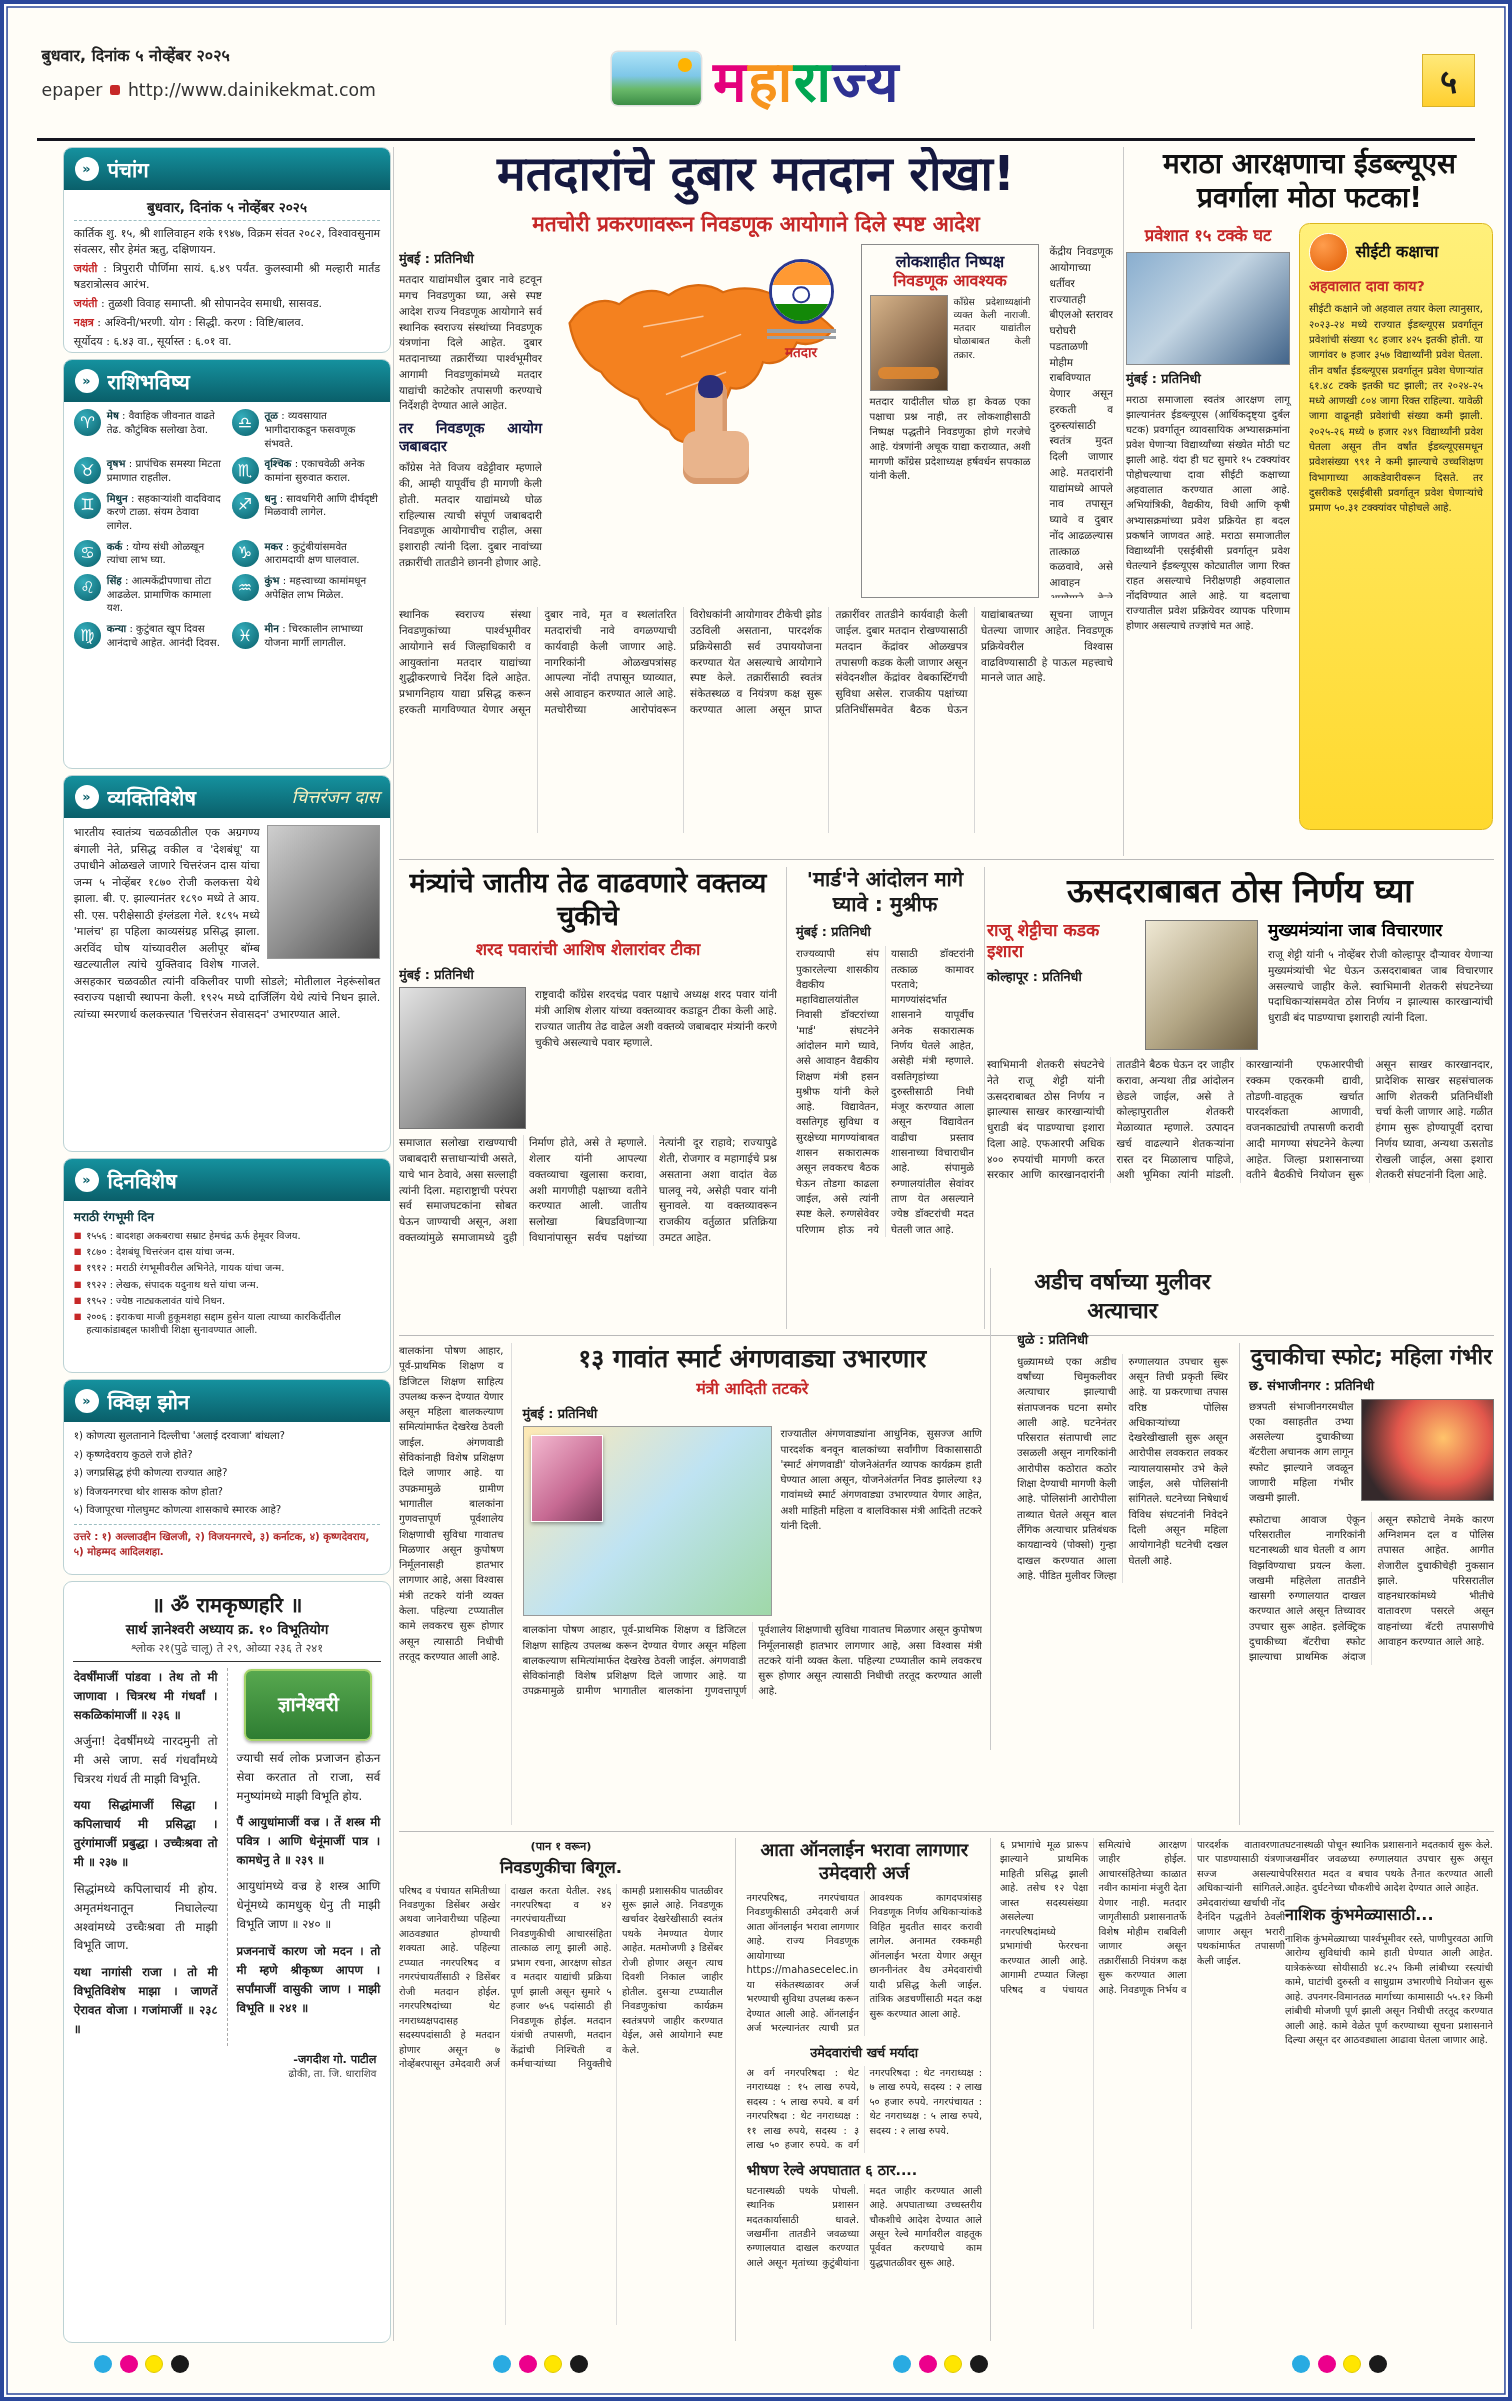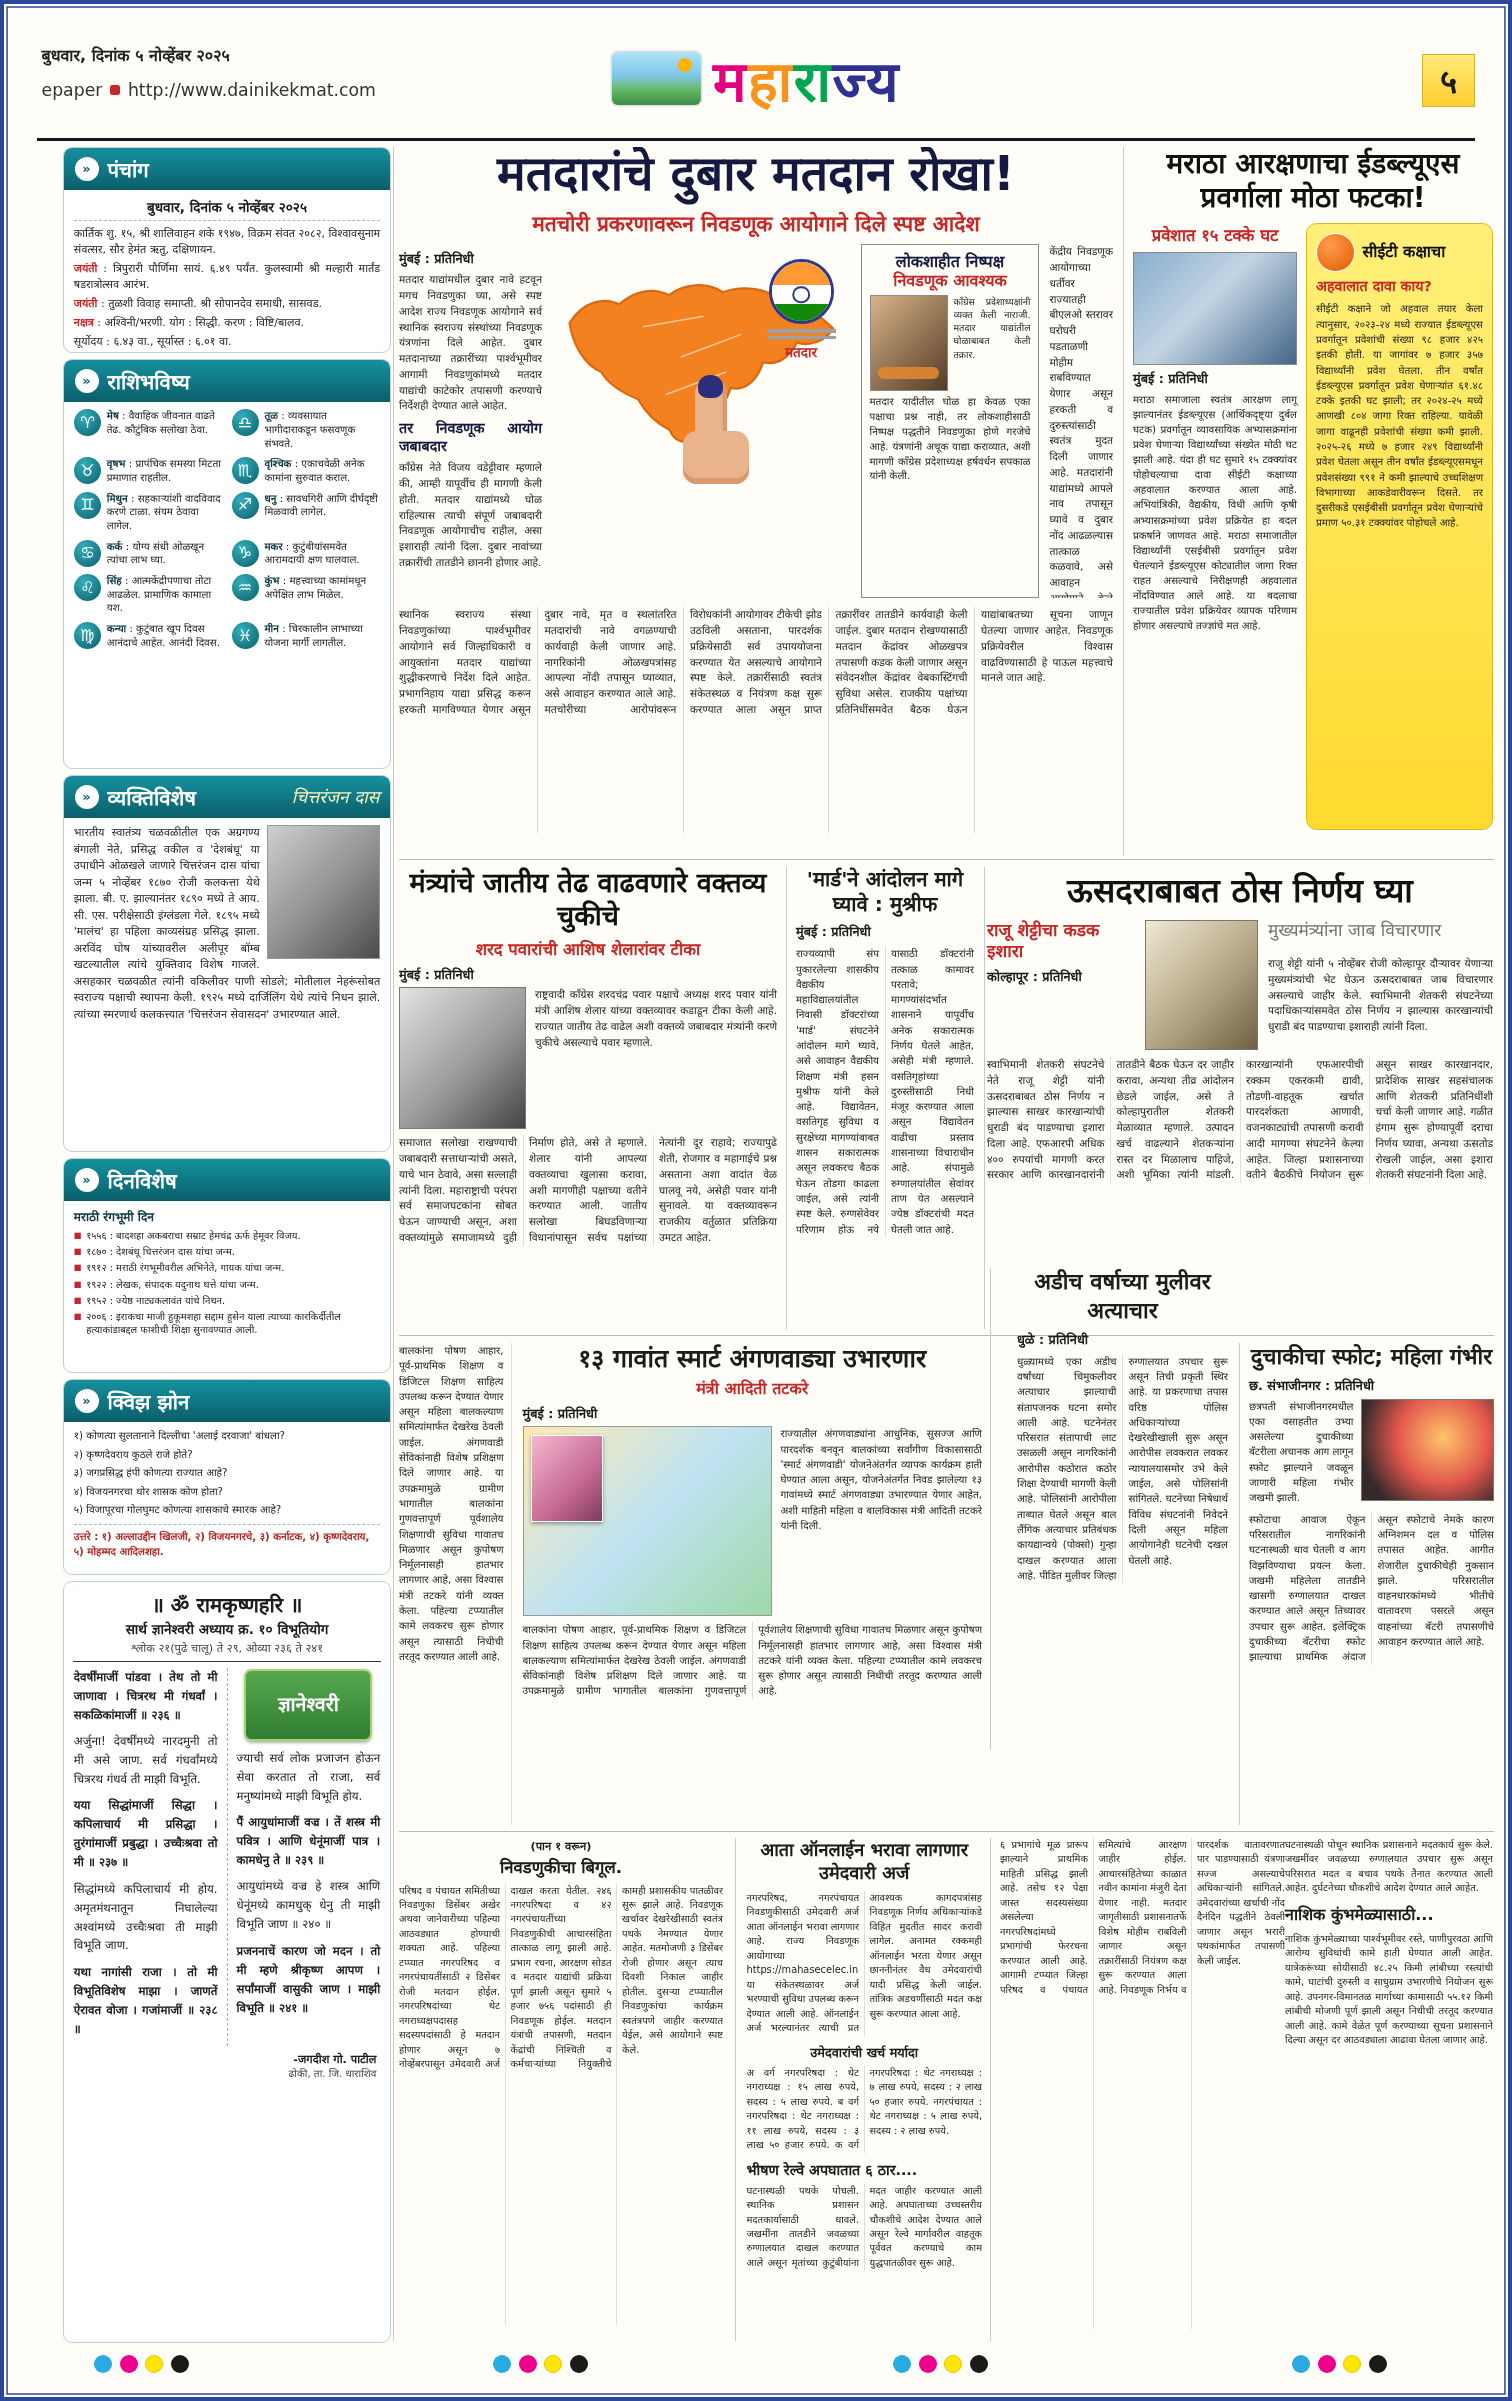--- a/index.html
+++ b/index.html
@@ -97,21 +97,21 @@
   .lm-box .b2 { font-size:16px; font-weight:900; color:#c62828; text-align:center; line-height:1.2; margin-bottom:4.5px; }
   .lm-box .prow { display:flex; gap:6px; margin-bottom:4.5px; }
   .lm-box .pic { width:78px; height:96px; flex:0 0 auto; border:0.8px solid #888;
                  background:linear-gradient(135deg,#d7b48a,#8a6a4d 60%,#523d28); position:relative; }
   .lm-box .pic::after { content:""; position:absolute; left:7.5px; right:7.5px; bottom:10.5px; height:12px; border-radius:7.5px; background:#e58a2e; opacity:.85; }
   .lm-box .cap { font-size:9.4px; line-height:1.4; }
   .lm-col4 { flex:1; }
   .lead-bottom { margin-top:9px; column-count:5; column-gap:13.6px; column-rule:0.8px solid #d7d7d7; font-size:10.5px; line-height:1.5; height:226px; overflow:hidden; }
 
   
-  .maratha { position:absolute; left:1119px; top:143px; width:370px; height:709px; overflow:hidden; border-left:0.8px solid #c9c9c9; padding-left:9px; }
+  .maratha { position:absolute; left:1119px; top:143px; width:370px; height:709px; overflow:hidden; border-left:0.8px solid #c9c9c9; padding-left:2px; }
   .maratha h2 { font-size:28px; font-weight:900; text-align:center; line-height:1.22; color:#111; }
   .mr-row { display:flex; gap:9px; margin-top:7.5px; }
   .mr-left { width:164px; flex:0 0 auto; }
   .mr-kicker { color:#c62828; font-weight:900; font-size:16.6px; text-align:center; margin-bottom:6px; }
   .mr-photo { width:164px; height:113px; border:0.8px solid #888; background:linear-gradient(135deg,#89aecf,#c2d4e2 45%,#43658a); }
   .mr-body { font-size:10.2px; line-height:1.48; }
   .cet { flex:1; background:linear-gradient(180deg,#fff07a,#ffd92e); border:0.8px solid #dbb61e; border-radius:10.5px; padding:9px; height:607px; overflow:hidden; }
   .cet-head { display:flex; align-items:center; gap:7.5px; }
   .cet-ico { width:39px; height:39px; border-radius:50%; flex:0 0 auto; background:radial-gradient(circle at 35% 30%, #ff9d4d, #e05a00); border:1.5px solid #fff; }
   .cet-t1 { font-size:16px; font-weight:900; color:#111; line-height:1.15; }
@@ -132,21 +132,21 @@
   .mard h2 { font-size:20.3px; font-weight:900; text-align:center; line-height:1.25; }
   .mard .p-cols2 { font-size:10.2px; }
 
   .oos { position:absolute; left:980px; top:863px; width:509px; height:462px; overflow:hidden; border-left:0.8px solid #c9c9c9; padding-left:2px; }
   .oos h2 { font-size:33px; font-weight:900; text-align:center; color:#111; }
   .oos-row { display:flex; gap:10.5px; margin-top:7.5px; align-items:flex-start; }
   .oos-a { width:147px; flex:0 0 auto; }
   .oos-sub { font-size:17.3px; font-weight:900; color:#c62828; line-height:1.25; }
   .oos-photo { width:113px; height:130px; flex:0 0 auto; border:0.8px solid #777; background:linear-gradient(135deg,#efe8d4,#b3a685 55%,#6e6045); }
   .oos-b { flex:1; }
-  .oos-sub2 { font-size:17.3px; font-weight:400; color:#737373; line-height:1.25; margin-bottom:15px; }
+  .oos-sub2 { font-size:17.3px; font-weight:700; color:#000000; line-height:1.25; margin-bottom:6px; }
   .oos-lede { font-size:10.5px; line-height:1.5; }
   .p-cols4 { column-count:4; column-gap:12px; column-rule:0.8px solid #ddd; font-size:10.5px; line-height:1.5; margin-top:7.5px; }
 
   
   .ang { position:absolute; left:395px; top:1339px; width:583px; height:482px; overflow:hidden; display:flex; gap:10.5px; }
   .ang-left { width:113px; flex:0 0 auto; font-size:10.2px; line-height:1.5; border-right:0.8px solid #ddd; padding-right:7.5px; }
   .ang-main { flex:1; }
   .ang-main h2 { font-size:25px; font-weight:900; text-align:center; line-height:1.25; }
   .ang-kicker { text-align:center; color:#c62828; font-size:16px; font-weight:bold; margin-top:3px; }
   .ang-row { display:flex; gap:9px; margin-top:4.5px; }

